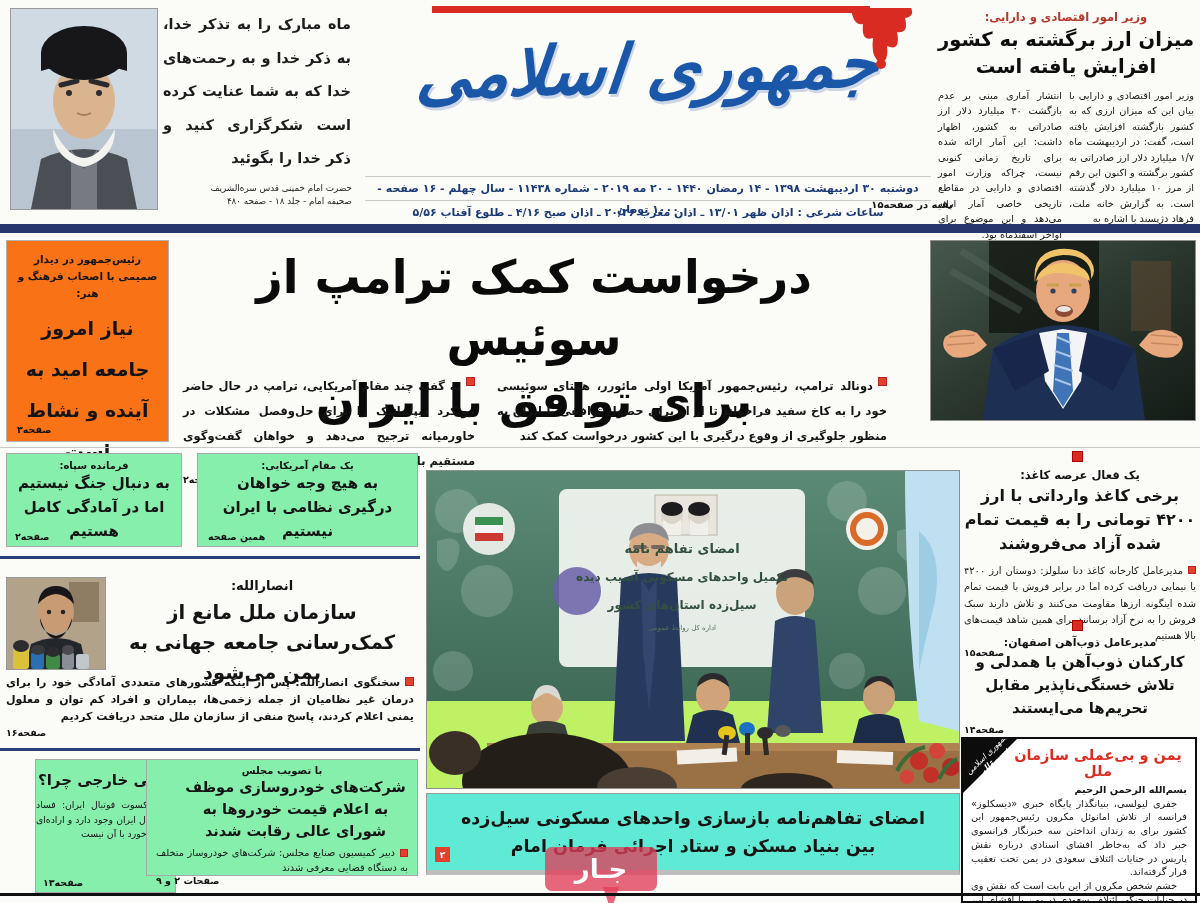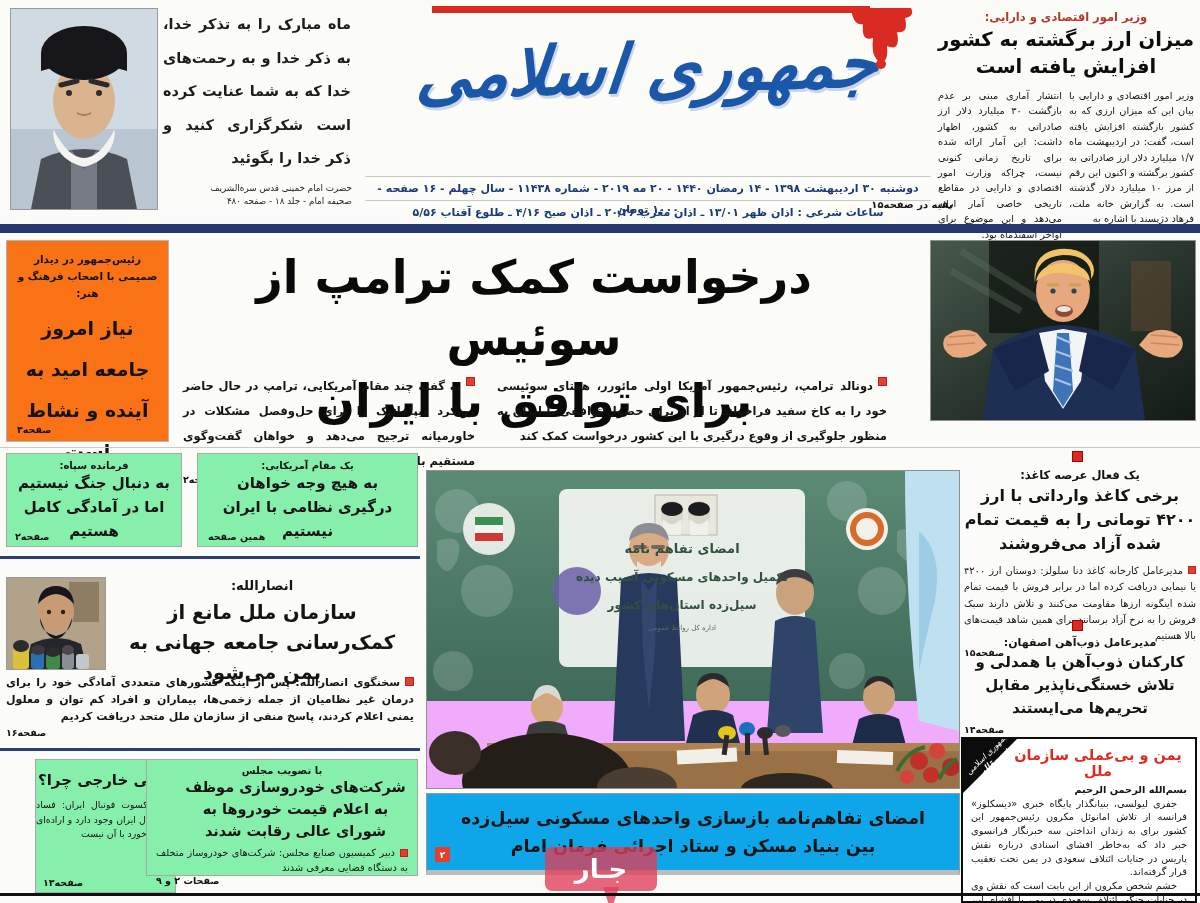--- a/index.html
+++ b/index.html
@@ -55,31 +55,31 @@
 
   .editorial-box{ background:#fff; border:2px solid #0c0c0c; overflow:hidden; }
   .editorial-title{ color:#e02a1f; font-size:14.5px; font-weight:bold; text-align:center; }
   .editorial-body{ font-size:9.8px; line-height:13.7px; }
   .editorial-body p{ text-indent:10px; text-align:justify; }
   .corner-badge{ position:absolute; top:-1px; left:-1px; width:0; height:0;
     border-top:56px solid #0c0c0c; border-right:56px solid transparent; }
   .corner-badge-text{ position:absolute; top:9px; left:-8px; width:72px; transform:rotate(-45deg);
     color:#fff; text-align:center; font-size:8px; line-height:10px; font-style:italic; }
 
-  .caption-box{ background:#0ea5e9; border:1px solid #9a9a9a; border-bottom:5px solid #bdbdbd; }
+  .caption-box{ background:#5eead4; border:1px solid #9a9a9a; border-bottom:5px solid #bdbdbd; }
   .caption-text{ font-size:17.5px; line-height:28px; font-weight:bold; text-align:center; }
   .marker-badge{ background:#e2402d; color:#fff; width:15px; height:15px; font-size:9px;
     display:flex; align-items:center; justify-content:center; font-weight:bold; }
 
   .watermark{ background:rgba(224,62,88,0.78); border-radius:7px; display:flex; align-items:center;
     justify-content:center; color:#fff; font-size:26px; font-weight:bold; }
   .watermark-tail{ position:absolute; top:40px; left:58px; width:0; height:0;
     border-top:24px solid rgba(224,62,88,0.78); border-left:8px solid transparent; border-right:8px solid transparent; }
 
-  .photo-frame{ border:1px solid #8f8f8f; overflow:hidden; background:#f0abfc; }
+  .photo-frame{ border:1px solid #8f8f8f; overflow:hidden; background:#bef264; }
   .banner-overlay{ position:absolute; text-align:center; color:#2f4a3c; }
   .blackline{ background:#101010; }
 </style>
 </head>
 <body>
 
 <div class="abs" style="left:0;top:0;width:1012px;height:224px;">
 
   <div class="abs" style="left:10px;top:8px;width:148px;height:202px;border:1px solid #9a9a9a;overflow:hidden;">
     <svg width="146" height="200" viewBox="0 0 146 200">

